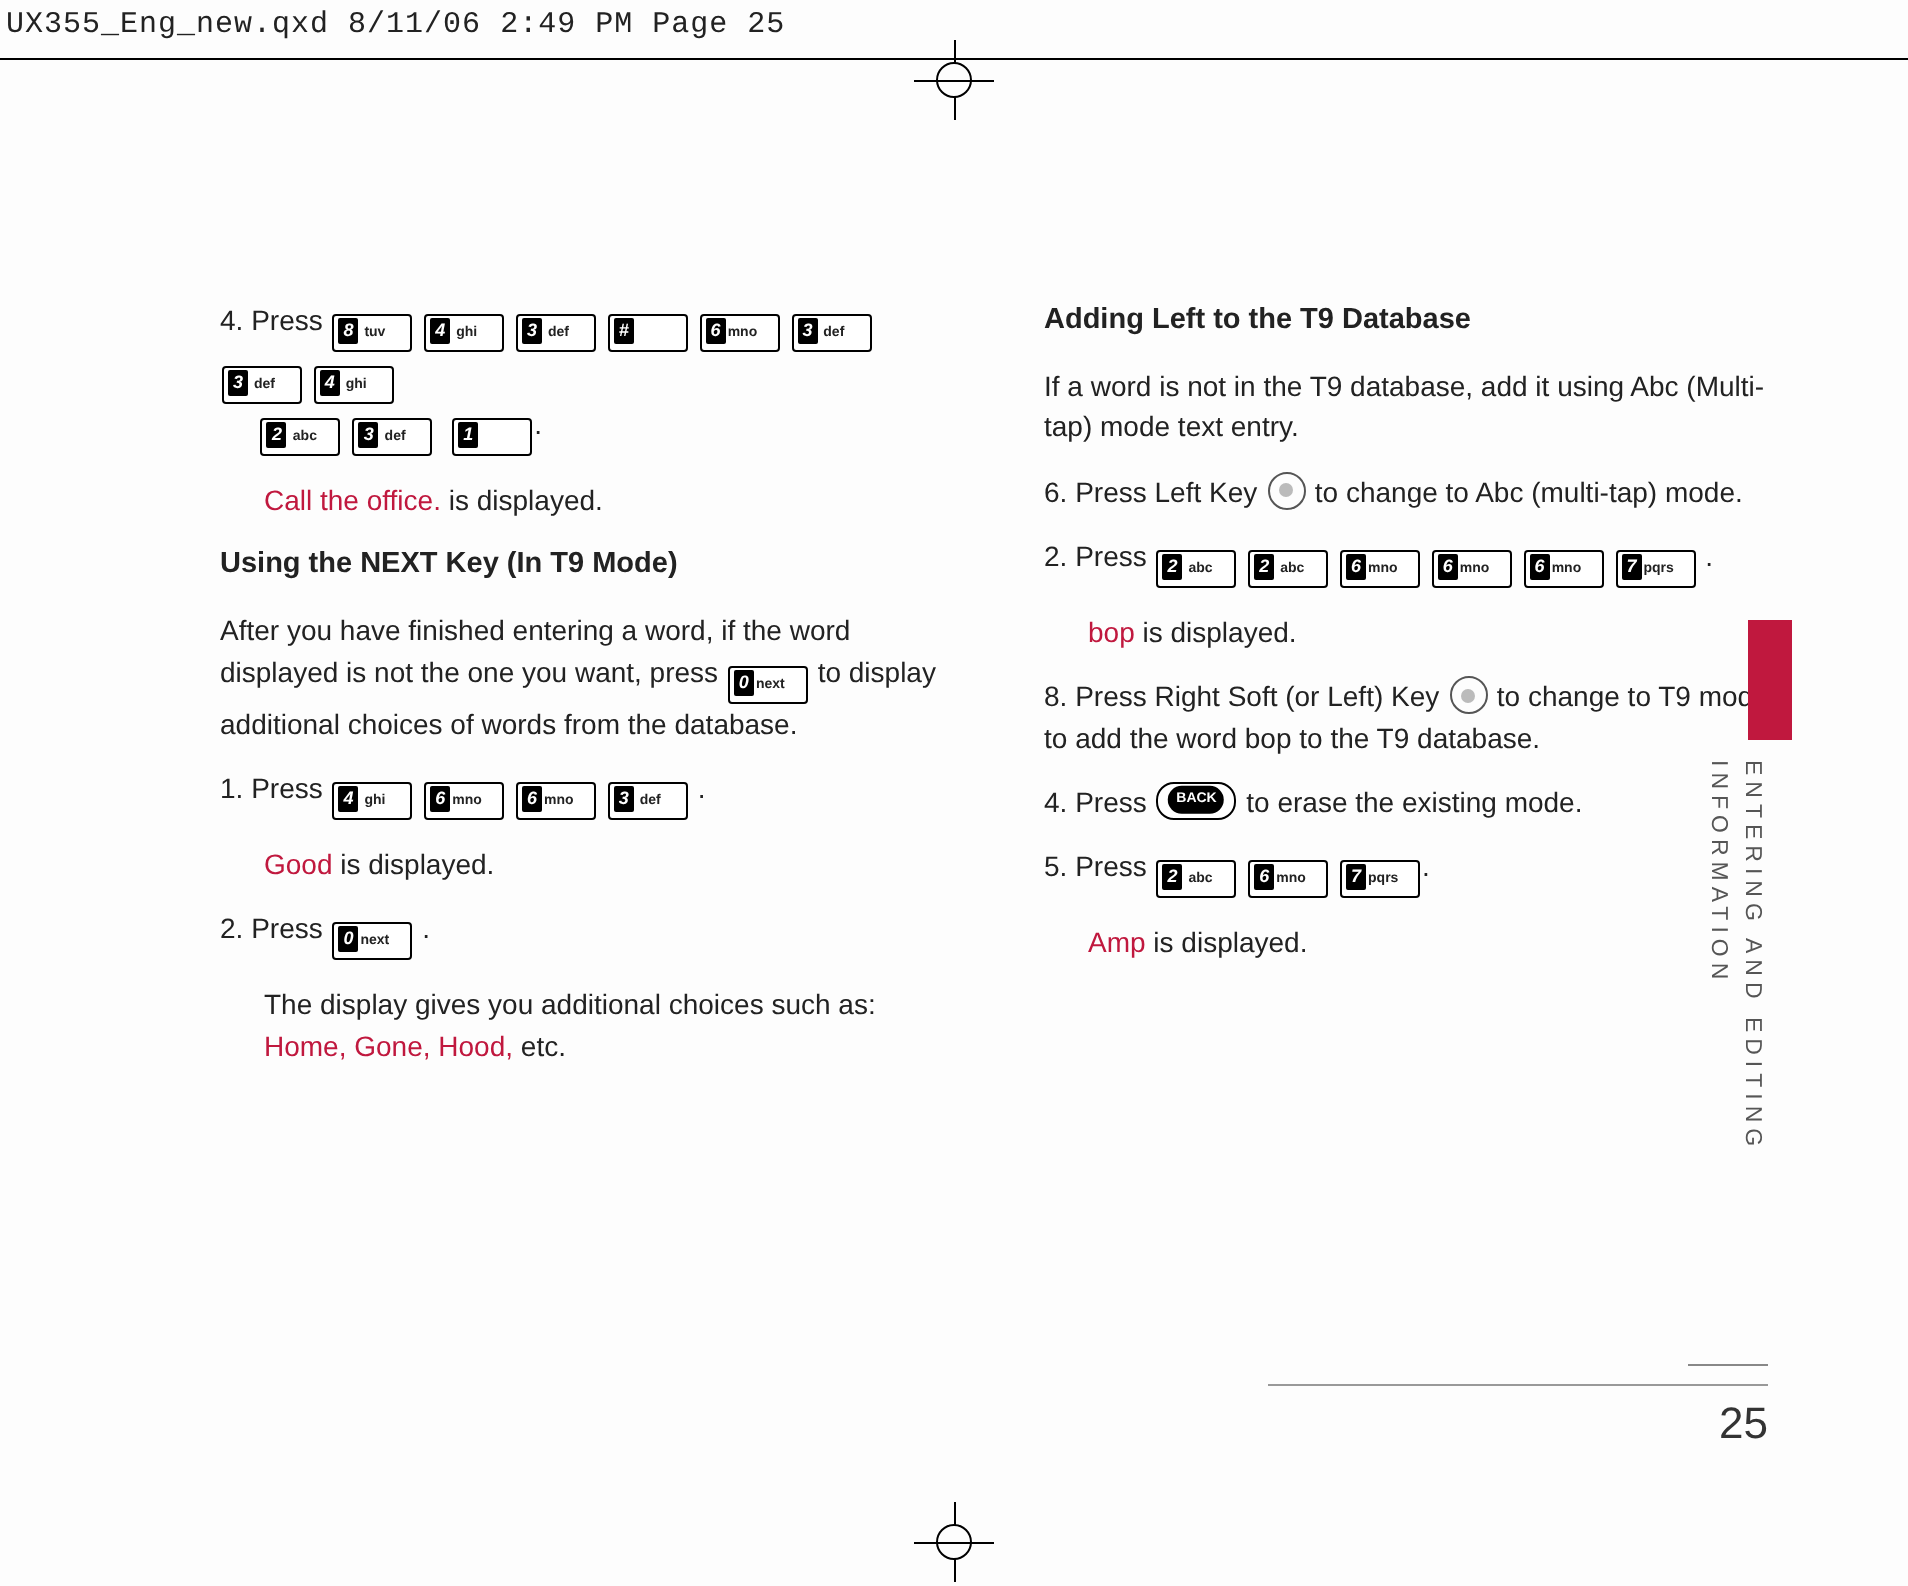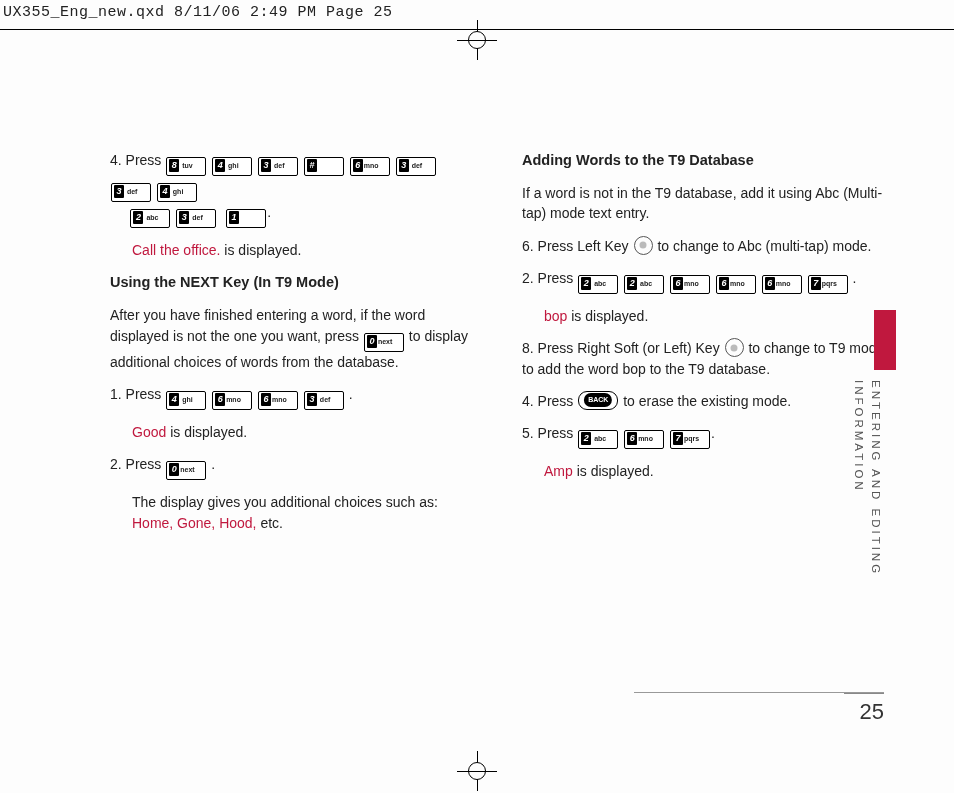--- a/index.html
+++ b/index.html
@@ -71,21 +71,21 @@
   .side {
     position:absolute; right:70px; top:330px; height:310px; width:22px;
   }
   .side .bar { position:absolute; right:-12px; top:-20px; width:22px; height:60px; background:#c0183e; }
   .side .t {
     position:absolute; right:0; top:50px; writing-mode:vertical-rl;
     font-size:11.5px; letter-spacing:3px; color:#555; line-height:1.5;
     font-family: "Arial Narrow", Arial, sans-serif;
   }
   .pnum { position:absolute; right:70px; bottom:68px; font-size:22px; color:#333;
-          border-top:1px solid #888; padding-top:5px; width:40px; text-align:right; }
+          border-top:1px solid #888; padding-top:16px; width:40px; text-align:right; }
   .pnum-rule { position:absolute; right:70px; bottom:100px; width:250px; height:1px; background:#999; }
 </style>
 </head>
 <body>
 
 <div class="print-header">
   <span>UX355_Eng_new.qxd</span>
   <span>8/11/06</span>
   <span>2:49 PM</span>
   <span>Page 25</span>
@@ -144,21 +144,21 @@
       <p>
         <span>2. Press </span>
         <span class="key"><b>0</b><small>next</small></span><span> .</span>
       </p>
       <p class="indent">
         <span>The display gives you additional choices such as: </span><span class="red">Home, Gone, Hood,</span><span> etc.</span>
       </p>
     </div>
 
     <div class="col">
-      <p class="h" style="margin-top:0">Adding Words to the T9 Database</p>
+      <p class="h" style="margin-top:0">Adding Left to the T9 Database</p>
       <p>If a word is not in the T9 database, add it using Abc (Multi-tap) mode text entry.</p>
 
       <p>
         <span>6. Press Left Key </span>
         <span class="softkey"></span>
         <span> to change to Abc (multi-tap) mode.</span>
       </p>
 
       <p>
         <span>2. Press </span>

